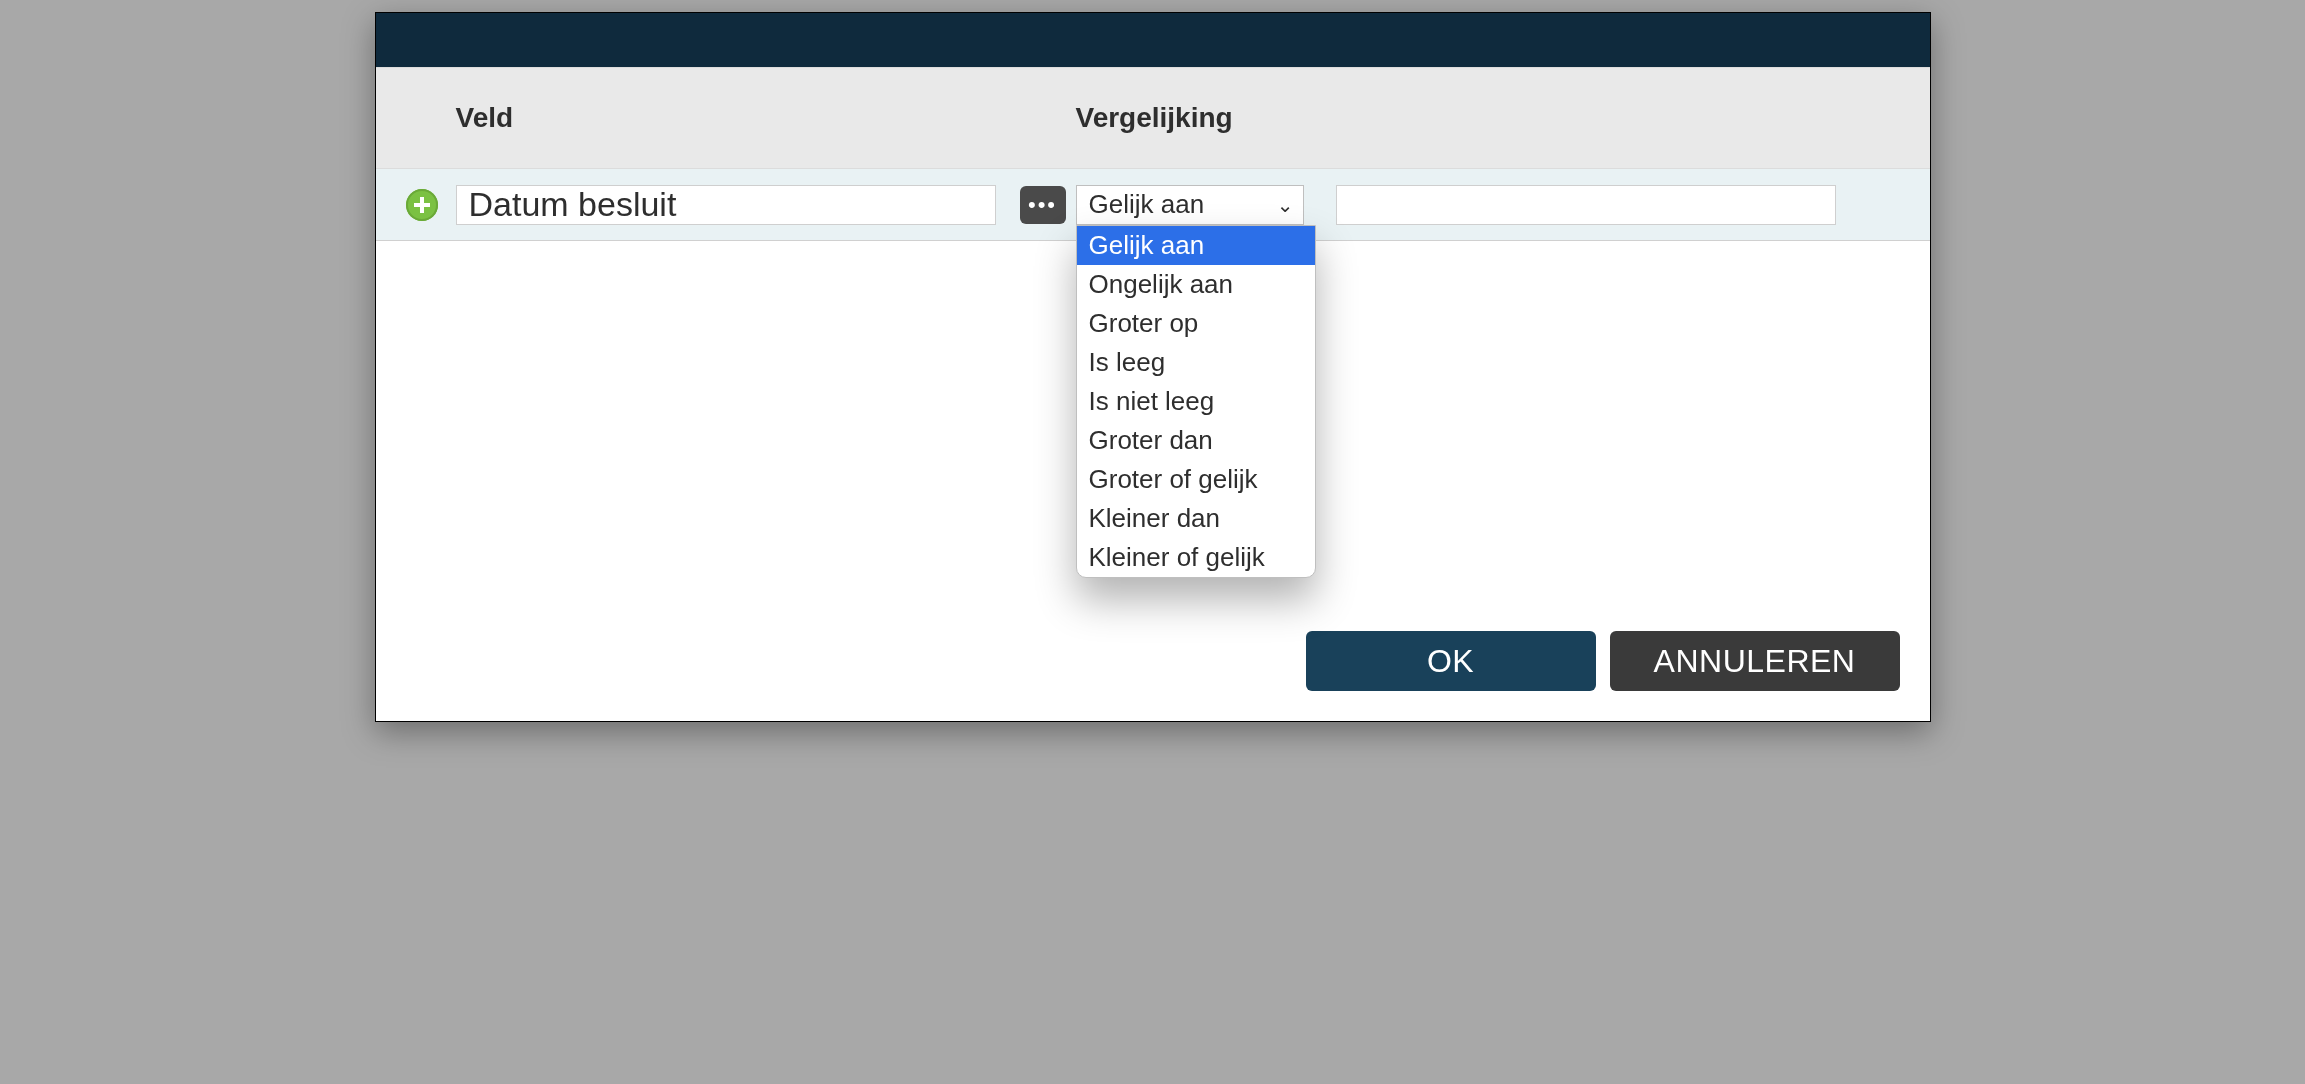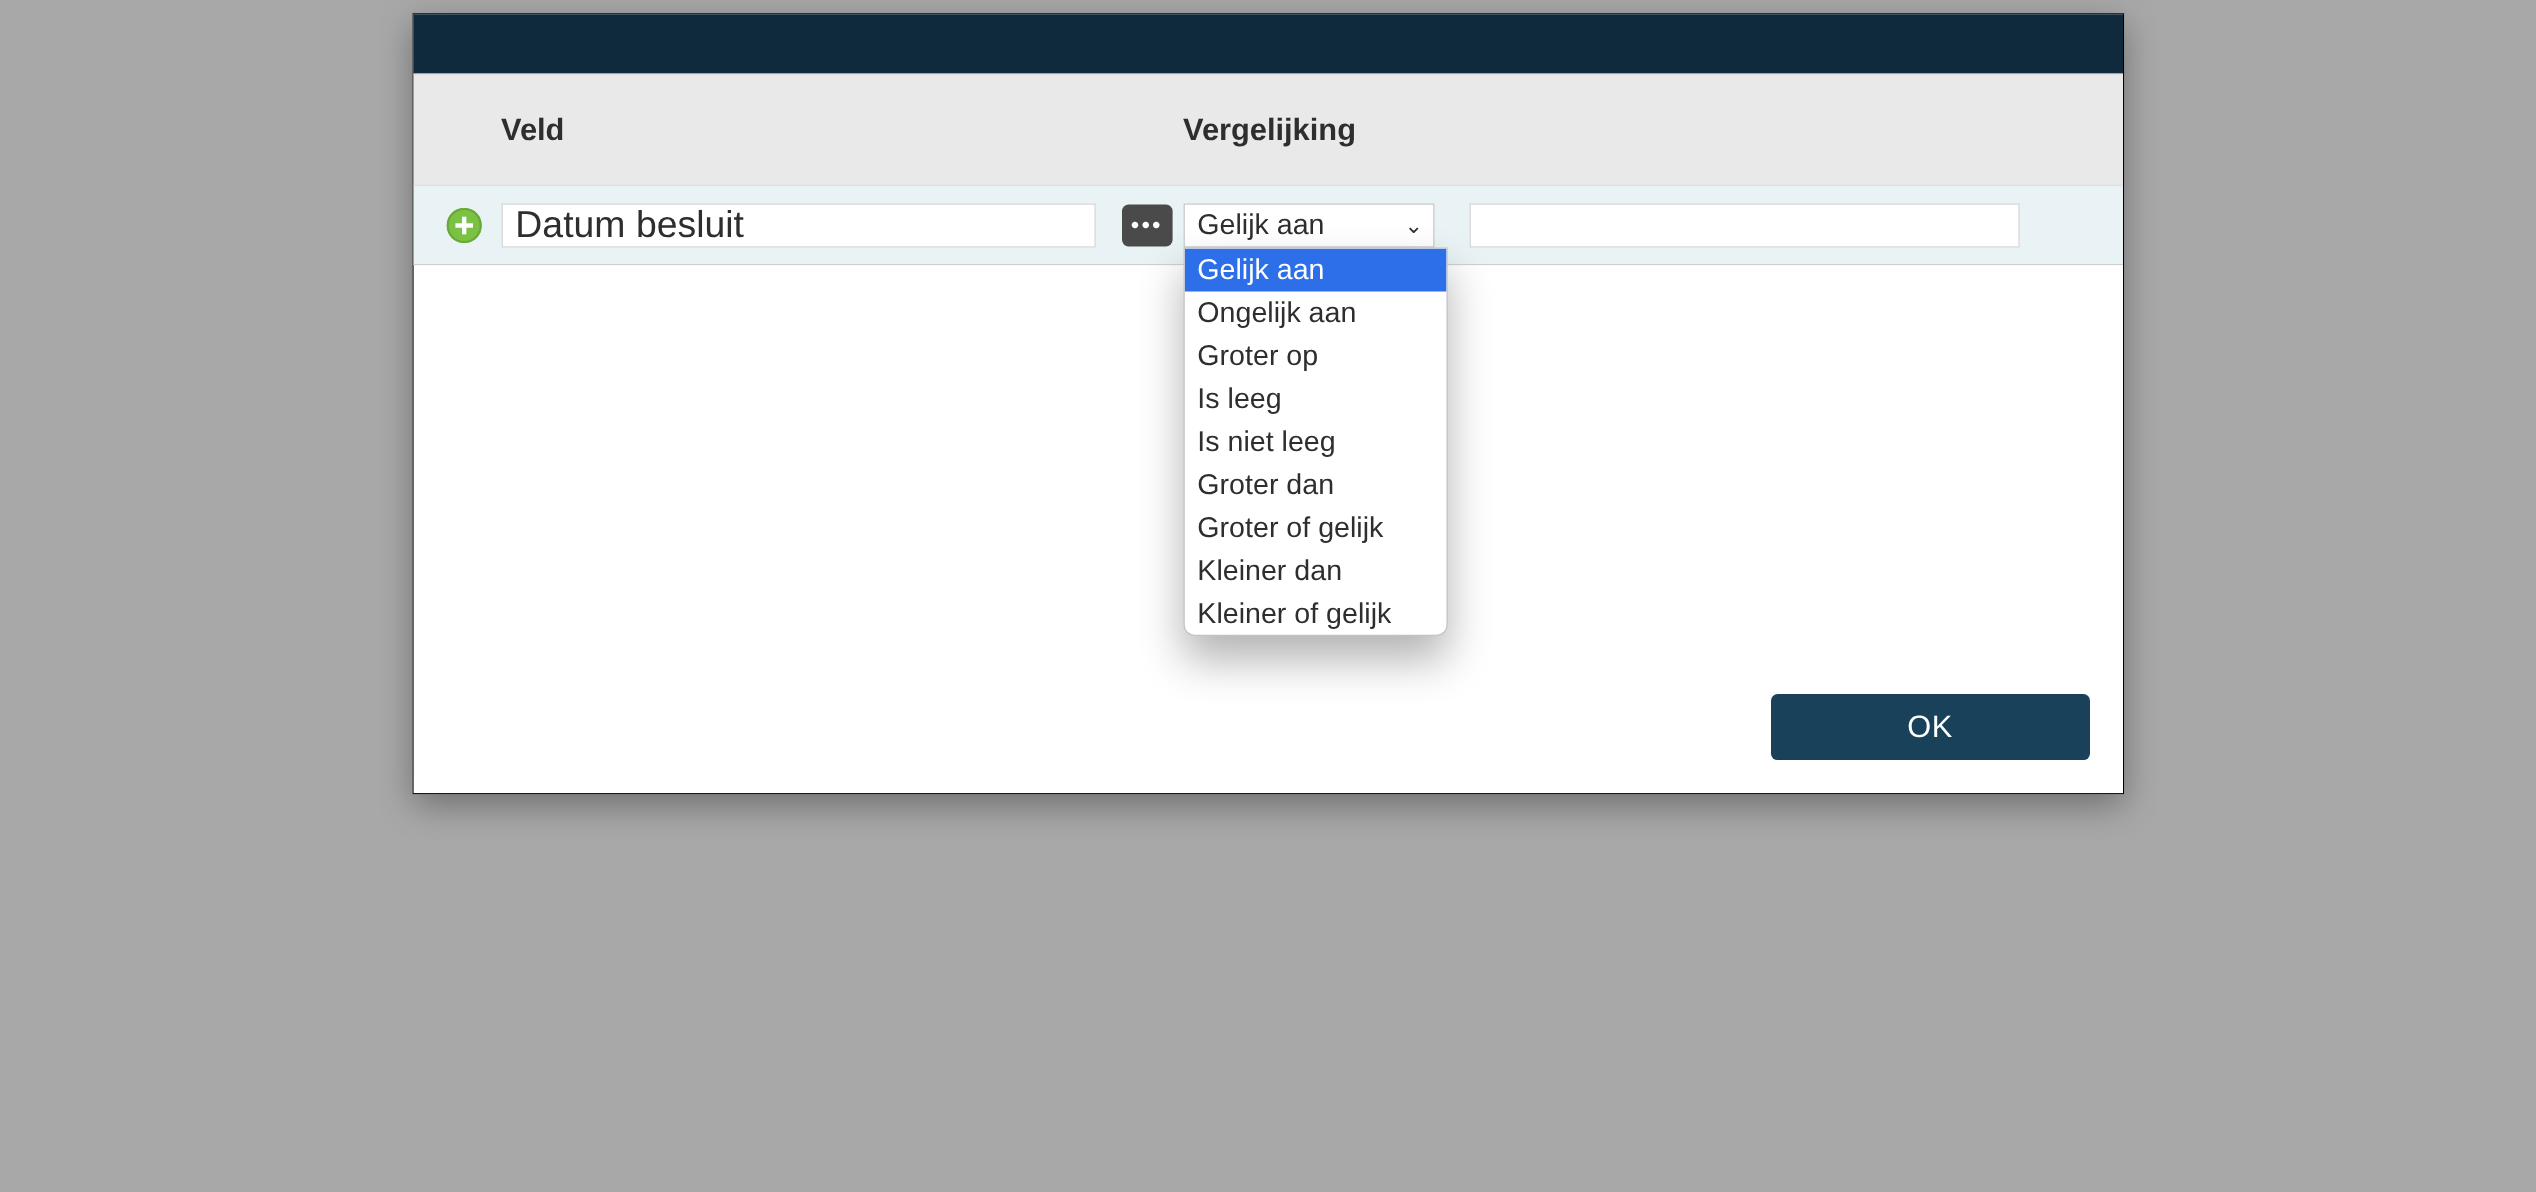--- a/index.html
+++ b/index.html
@@ -139,21 +139,21 @@
     display: flex;
     align-items: flex-end;
     justify-content: flex-end;
     gap: 14px;
     margin-top: 360px;
   }
   .btn {
     height: 60px;
     min-width: 290px;
     border-radius: 6px;
-    font-size: 28px;
+    font-size: 32px;
     letter-spacing: .5px;
     display: flex; align-items: center; justify-content: center;
     cursor: pointer;
     border: none;
     color: #fff;
   }
   .btn-ok { background: #19415a; }
   .btn-cancel { background: #3a3a3a; }
 </style>
 </head>
@@ -202,15 +202,16 @@
           <div class="option">Kleiner of gelijk</div>
         </div>
       </div>
 
       <input type="text" class="value-input" value="" style="">
       <div></div>
     </div>
 
     <div class="modal-footer">
       <button class="btn btn-ok">OK</button>
+      <button class="btn btn-cancel">ANNULEREN</button>
     </div>
   </div>
 </div>
 
 </body></html>

